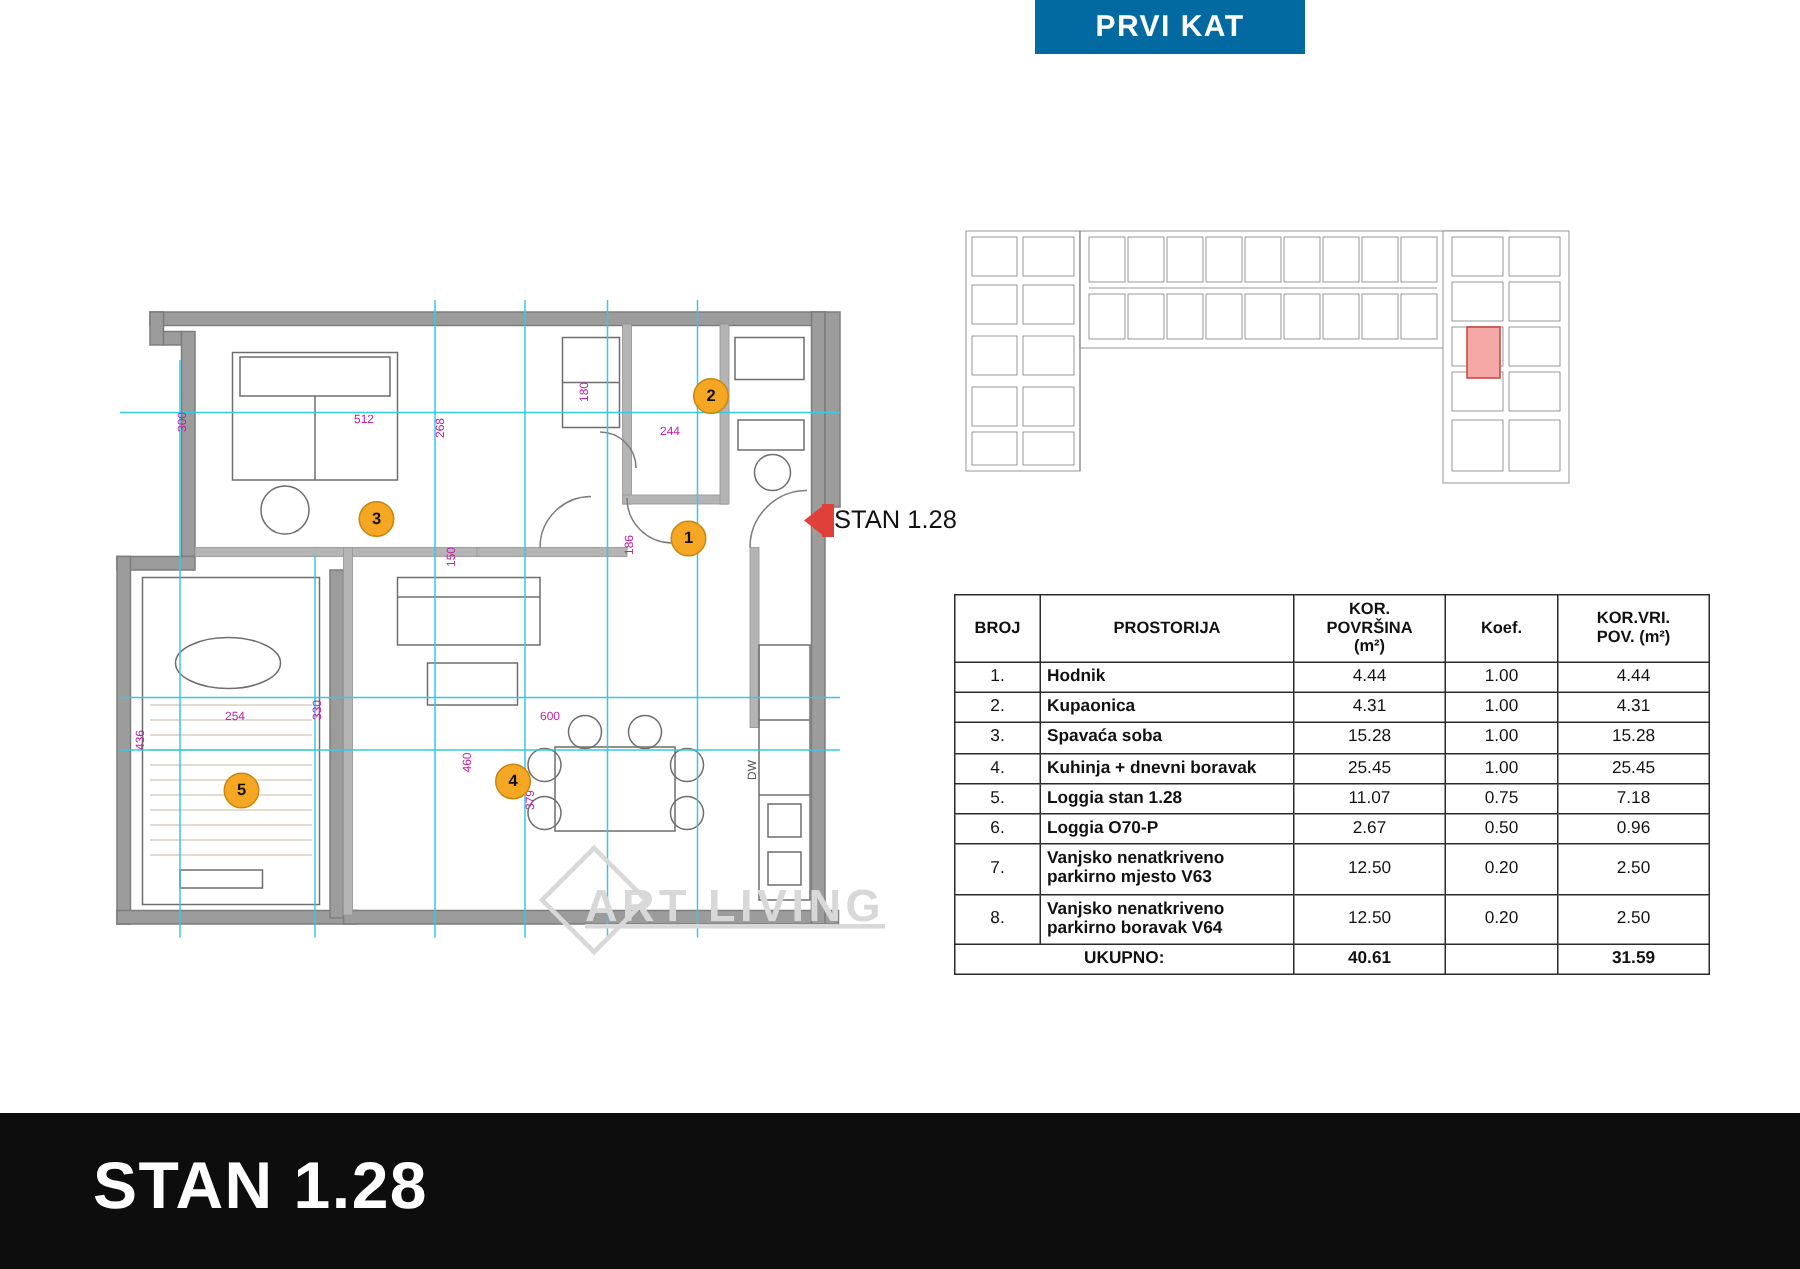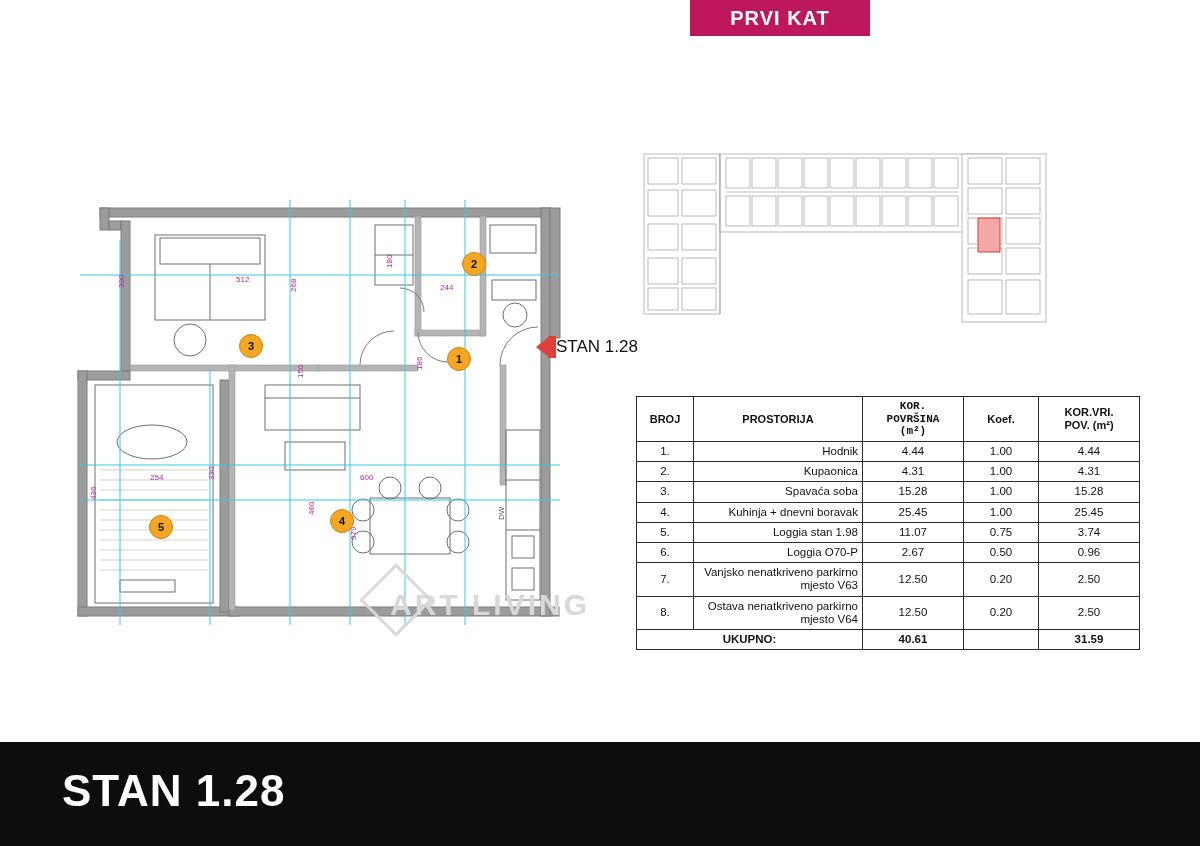--- a/index.html
+++ b/index.html
@@ -6,21 +6,21 @@
   body{
     width:1200px;height:846px;
     background:#ffffff;
     font-family:"Liberation Sans", sans-serif;
     position:relative;
     overflow:hidden;
   }
   
   .top-bar{
     position:absolute;left:690px;top:0;width:180px;height:36px;
-    background:#be185d;color:#ffffff;
+    background:#0369a1;color:#ffffff;
     display:flex;align-items:center;justify-content:center;
     font-weight:bold;font-size:20px;letter-spacing:1px;
   }
   
   .bottom-band{
     position:absolute;left:0;top:742px;width:1200px;height:104px;
     background:#0d0d0d;color:#ffffff;
   }
   .bottom-title{
     position:absolute;left:62px;top:24px;
@@ -37,20 +37,21 @@
     background:#f5a623;border:1px solid #c8860f;
     color:#111;font-size:11px;font-weight:bold;
     display:flex;align-items:center;justify-content:center;
   }
   
   .watermark{
     position:absolute;left:330px;top:380px;width:330px;height:90px;
     color:#d8d8d8;font-size:30px;letter-spacing:3px;
     display:flex;flex-direction:column;justify-content:center;
     pointer-events:none;
+    text-decoration:underline;
   }
   .watermark .wm1{font-weight:bold;}
   .watermark .wm2{font-size:15px;letter-spacing:6px;margin-top:4px;}
   .wm-shape{
     position:absolute;left:-20px;top:14px;width:46px;height:46px;
     border:3px solid #d8d8d8;transform:rotate(45deg);
   }
   
   .stan-marker{
     position:absolute;left:536px;top:336px;display:flex;align-items:center;gap:6px;
@@ -69,25 +70,25 @@
   .table-wrap{position:absolute;left:636px;top:396px;}
   table.areas{
     border-collapse:collapse;font-size:11.5px;color:#111;
     background:#fff;
   }
   table.areas th, table.areas td{
     border:1px solid #2b2b2b;
     padding:3px 4px;text-align:center;line-height:1.15;
   }
   table.areas thead th{font-weight:bold;font-size:11px;}
-  table.areas td.room{text-align:right;}
+  table.areas td.room{text-align:left;font-weight:bold;}
   table.areas tr.total td{font-weight:bold;}
   .col-broj{width:48px;}
   .col-prostorija{width:160px;}
-  .col-kor{width:92px;font-family:Liberation Mono, monospace;}
+  .col-kor{width:92px;}
   .col-koef{width:66px;}
   .col-korvri{width:92px;}
 </style>
 </head>
 <body>
 
 <div class="top-bar">
   <span>PRVI KAT</span>
 </div>
 
@@ -331,42 +332,42 @@
       </tr>
       <tr>
         <td>4.</td>
         <td class="room">Kuhinja + dnevni boravak</td>
         <td>25.45</td>
         <td>1.00</td>
         <td>25.45</td>
       </tr>
       <tr>
         <td>5.</td>
-        <td class="room">Loggia stan 1.98</td>
+        <td class="room">Loggia stan 1.28</td>
         <td>11.07</td>
         <td>0.75</td>
-        <td>3.74</td>
+        <td>7.18</td>
       </tr>
       <tr>
         <td>6.</td>
         <td class="room">Loggia O70-P</td>
         <td>2.67</td>
         <td>0.50</td>
         <td>0.96</td>
       </tr>
       <tr>
         <td>7.</td>
         <td class="room">Vanjsko nenatkriveno parkirno mjesto V63</td>
         <td>12.50</td>
         <td>0.20</td>
         <td>2.50</td>
       </tr>
       <tr>
         <td>8.</td>
-        <td class="room">Ostava nenatkriveno parkirno mjesto V64</td>
+        <td class="room">Vanjsko nenatkriveno parkirno boravak V64</td>
         <td>12.50</td>
         <td>0.20</td>
         <td>2.50</td>
       </tr>
       <tr class="total">
         <td colspan="2">UKUPNO:</td>
         <td>40.61</td>
         <td></td>
         <td>31.59</td>
       </tr>

